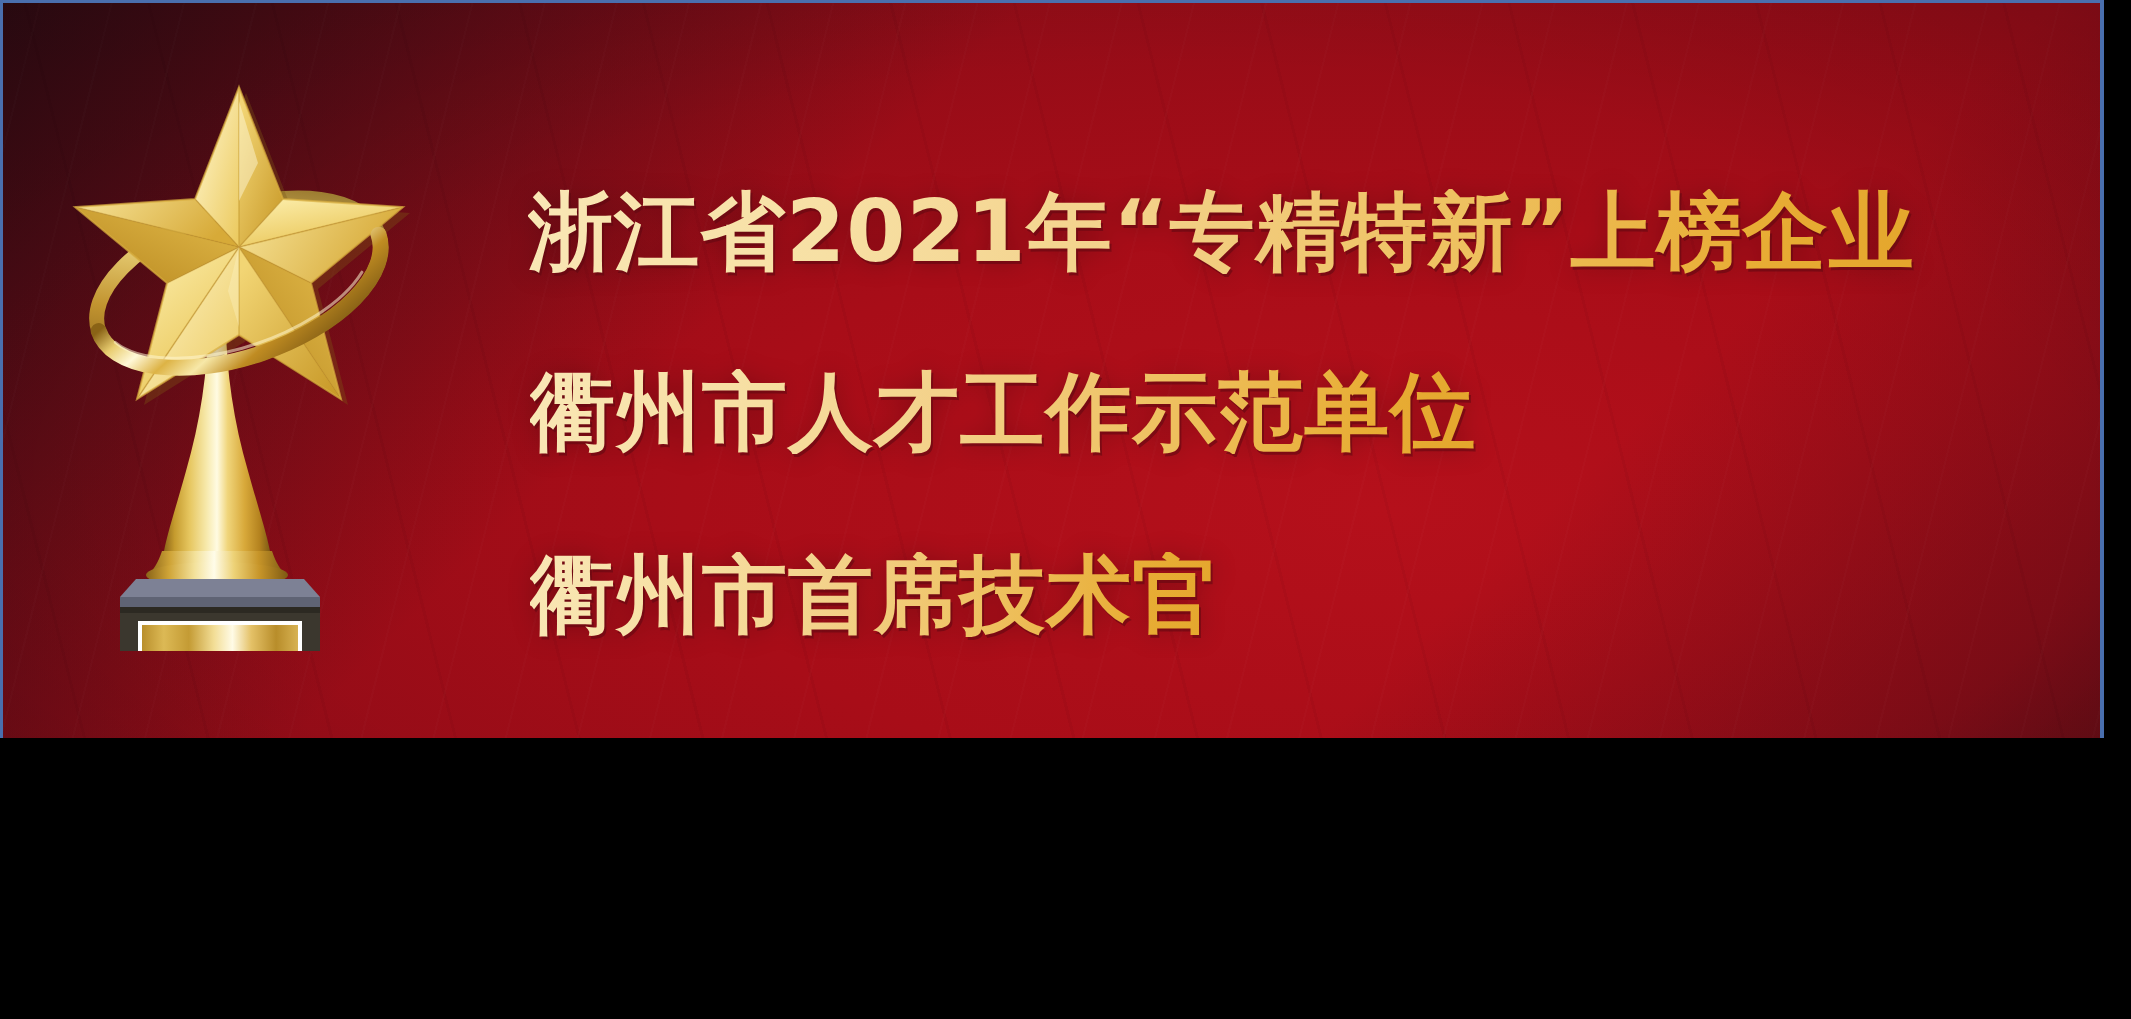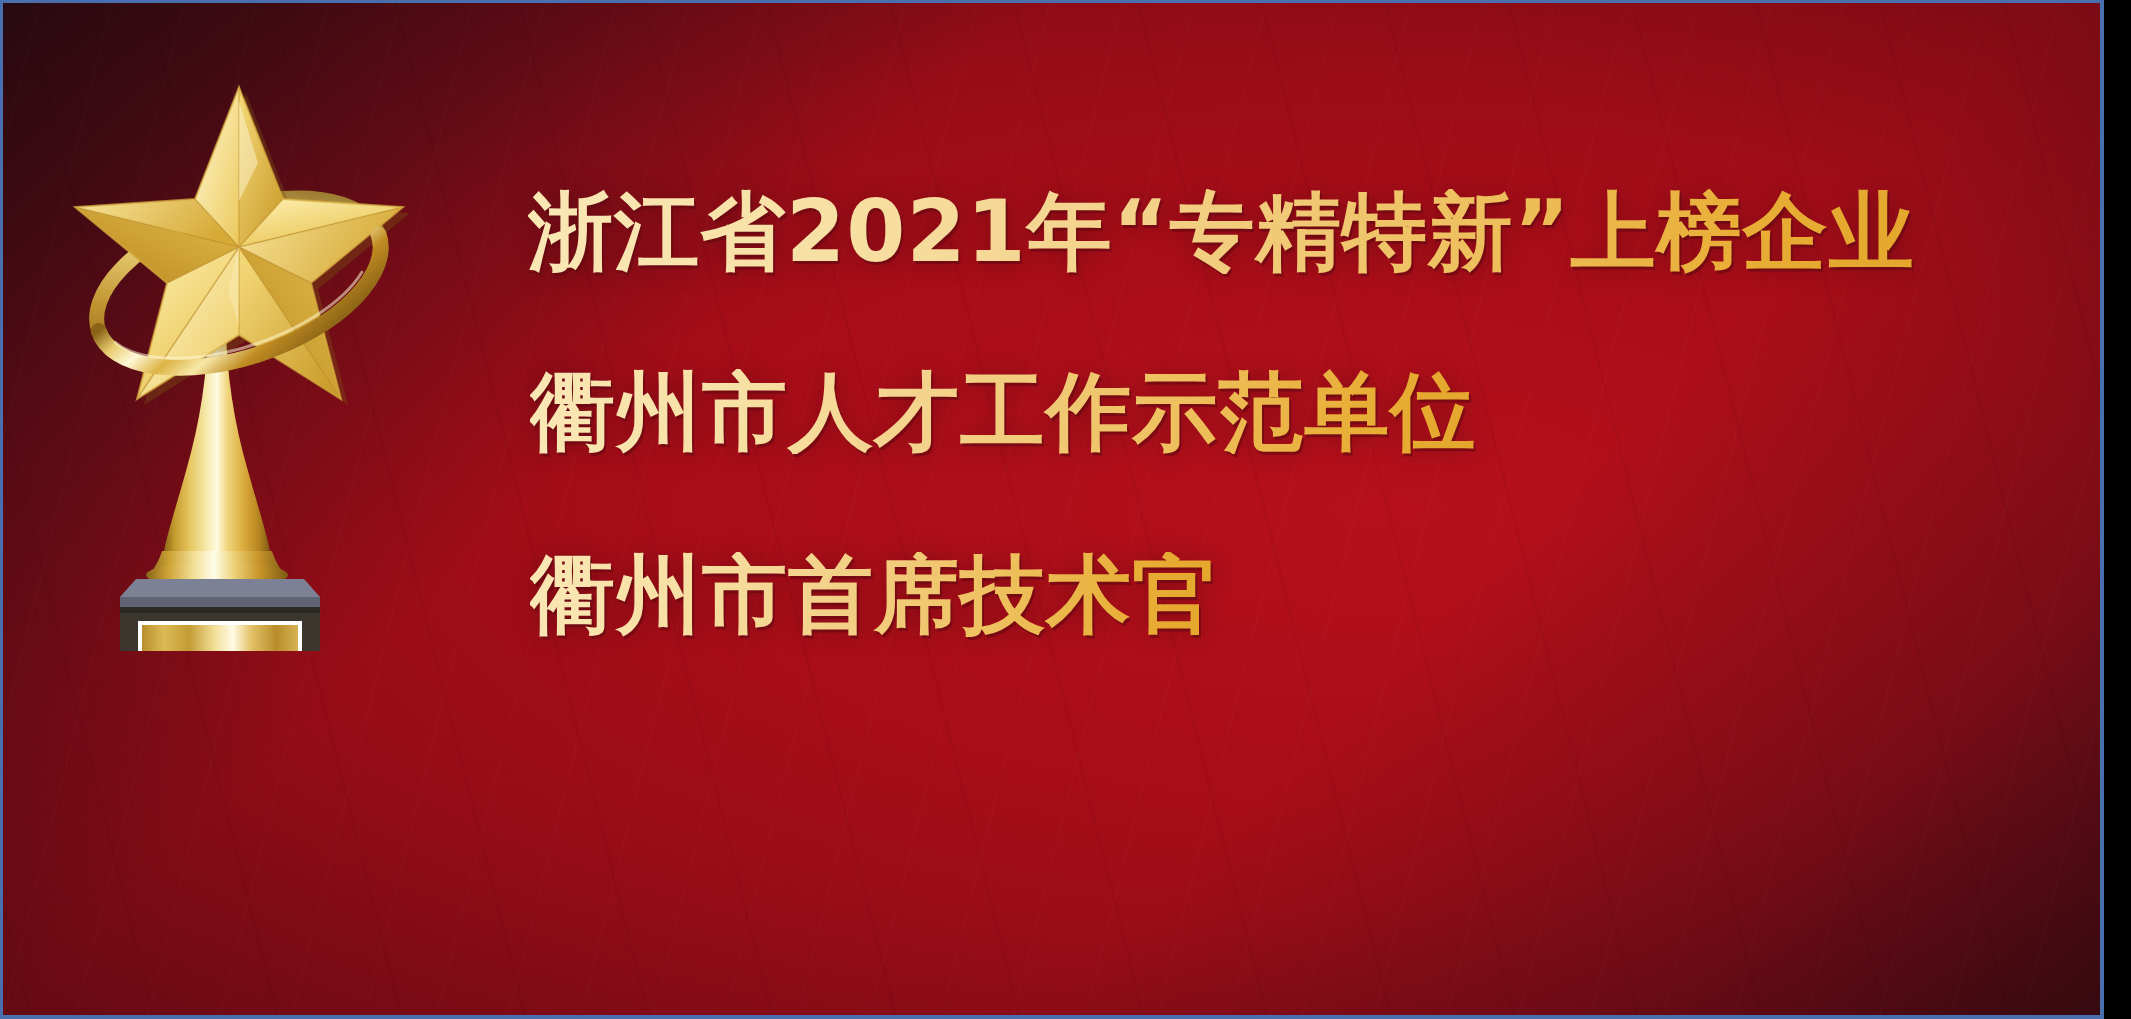--- a/index.html
+++ b/index.html
@@ -11,21 +11,21 @@
     width: 2131px;
     height: 1019px;
     overflow: hidden;
     font-family: "DejaVu Sans", "Liberation Sans", sans-serif;
   }
 
   
   #banner {
     position: relative;
     width: 2131px;
-    height: 1019px;
+    height: 738px;
     box-sizing: border-box;
     background: #000;
     overflow: hidden;
     text-align: right;
   }
 
   
   #frame-border {
     position: absolute;
     left: 0;

